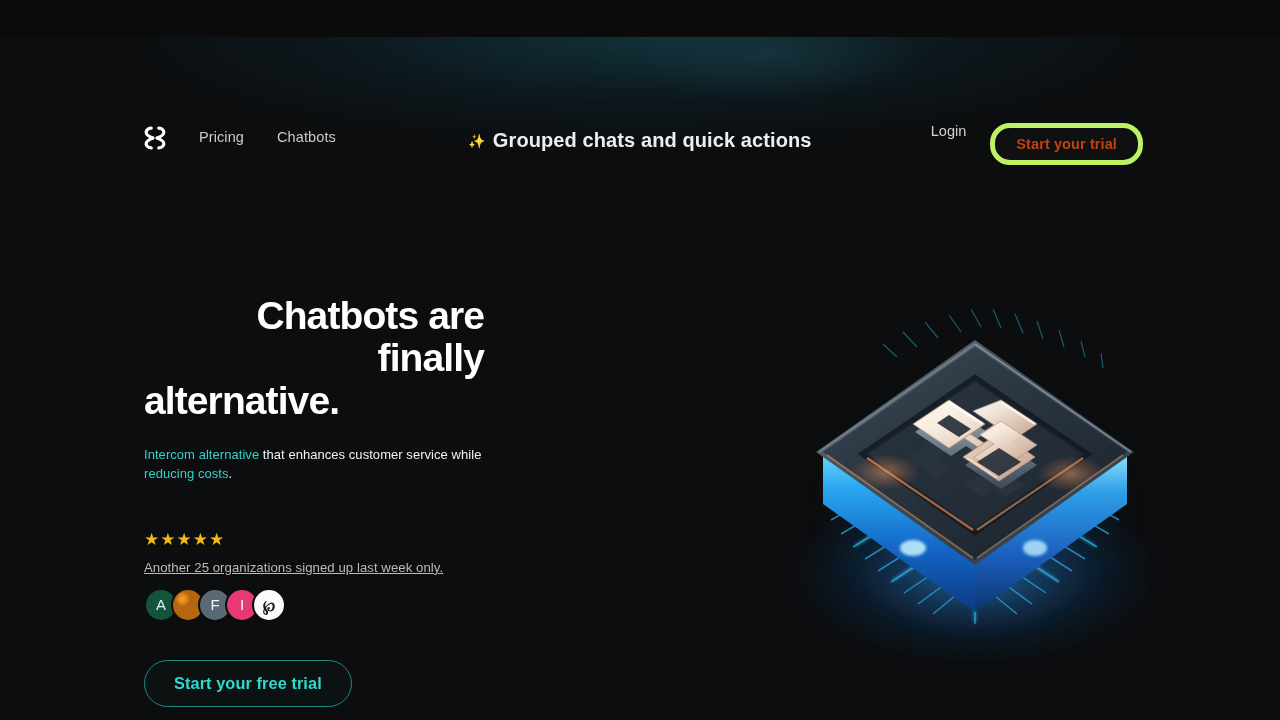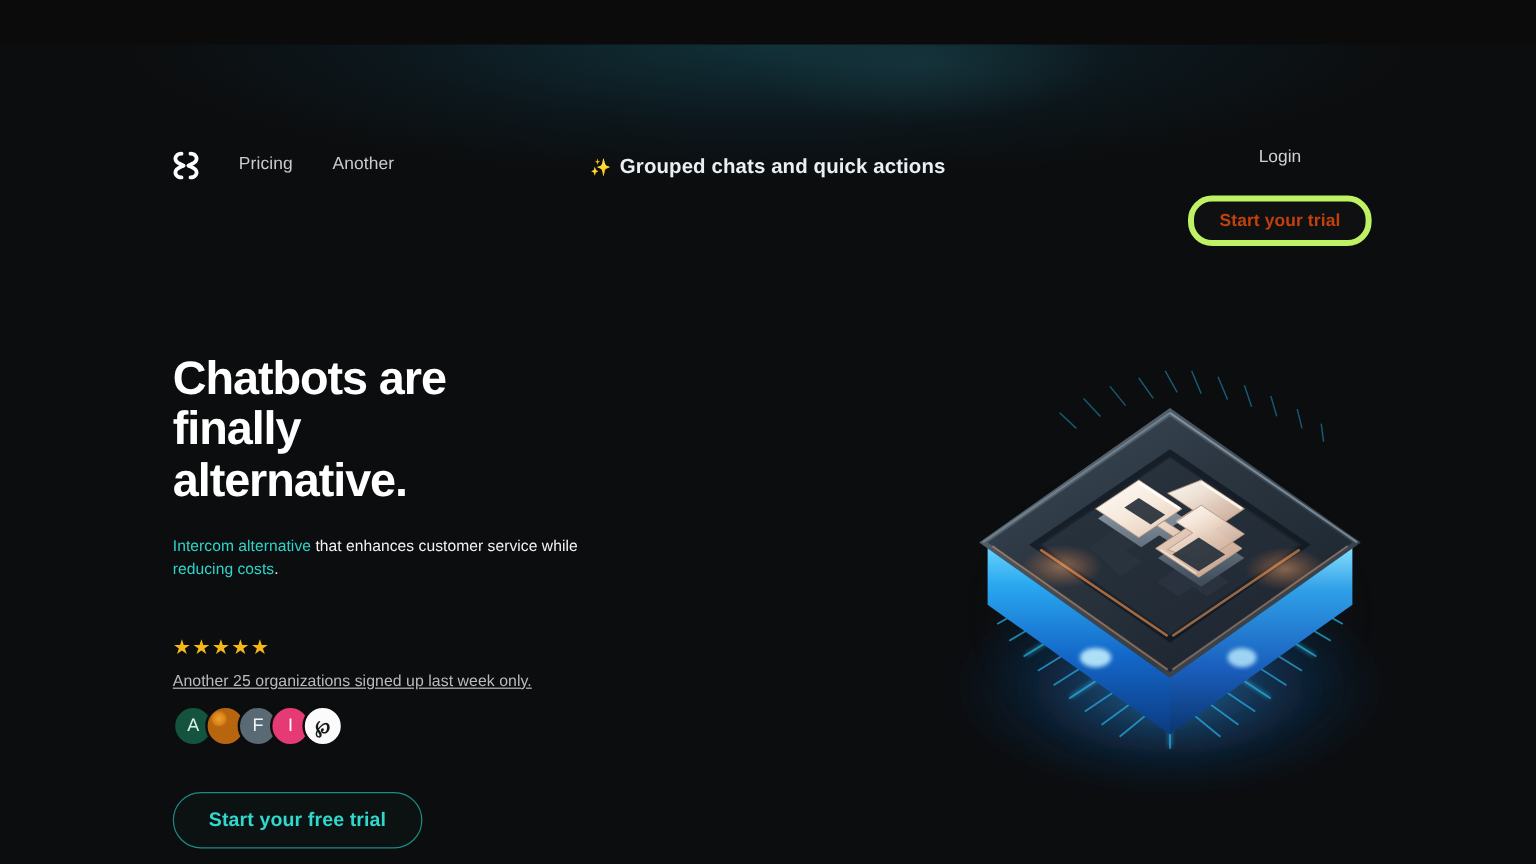--- a/index.html
+++ b/index.html
@@ -44,25 +44,25 @@
     color:#c9cbcd; font-size:14.5px; letter-spacing:0.1px;
     cursor:pointer; white-space:nowrap;
   }
   .banner {
     position:absolute; left:0; top:92px; width:1280px;
     display:flex; justify-content:center; align-items:center; gap:7px;
     cursor:pointer;
   }
   .banner-sparkle { font-size:14px; line-height:1; }
   .banner-text {
-    color:#eceff1; font-size:17px; font-weight:bold; letter-spacing:0.1px;
+    color:#eceff1; font-size:20px; font-weight:bold; letter-spacing:0.1px;
   }
   .nav-right {
     position:absolute; right:137px; top:86px;
-    display:flex; align-items:center; gap:24px;flex-direction:column;
+    display:flex; gap:24px;
   }
   .login-link { color:#cfd2d4; font-size:14.5px; cursor:pointer; }
   .trial-btn {
     border:5px solid #bef264; border-radius:20px;
     padding:8px 21px; color:#c2410c; font-size:14.5px; font-weight:bold;
     background:rgba(255,255,255,0.015); cursor:pointer; white-space:nowrap;
     letter-spacing:0.1px;
   }
 
   
@@ -136,38 +136,38 @@
           <path d="M8.3 3.1 C4.6 3.1 2.2 6.0 3.6 8.9 C4.6 10.9 7.6 12.0 9.9 13.0"></path>
           <path d="M15.7 3.1 C19.4 3.1 21.8 6.0 20.4 8.9 C19.4 10.9 16.4 12.0 14.1 13.0"></path>
           <path d="M8.3 22.9 C4.6 22.9 2.2 20.0 3.6 17.1 C4.6 15.1 7.6 14.0 9.9 13.0"></path>
           <path d="M15.7 22.9 C19.4 22.9 21.8 20.0 20.4 17.1 C19.4 15.1 16.4 14.0 14.1 13.0"></path>
         </g>
       </svg>
     </div>
 
     <nav class="nav-left">
       <span class="nav-link">Pricing</span>
-      <span class="nav-link">Another</span>
+      <span class="nav-link">Chatbots</span>
     </nav>
 
     <div class="banner">
       <span class="banner-sparkle">✨</span>
       <span class="banner-text">Grouped chats and quick actions</span>
     </div>
 
     <div class="nav-right">
       <span class="login-link">Login</span>
       <span class="trial-btn">Start your trial</span>
     </div>
   </header>
 
   <section class="hero-left">
 
     <h1 class="headline">
-      <span style="display: block;">Chatbots are finally</span>
+      <span style="display: block; text-align: right;">Chatbots are finally</span>
       <span style="display: block;">alternative.</span>
     </h1>
 
     <p class="subhead"><span class="accent">Intercom alternative</span><span> that enhances customer service while </span><span class="accent">reducing costs</span><span>.</span></p>
 
     <div class="stars">
       <span>★</span>
       <span>★</span>
       <span>★</span>
       <span>★</span>

